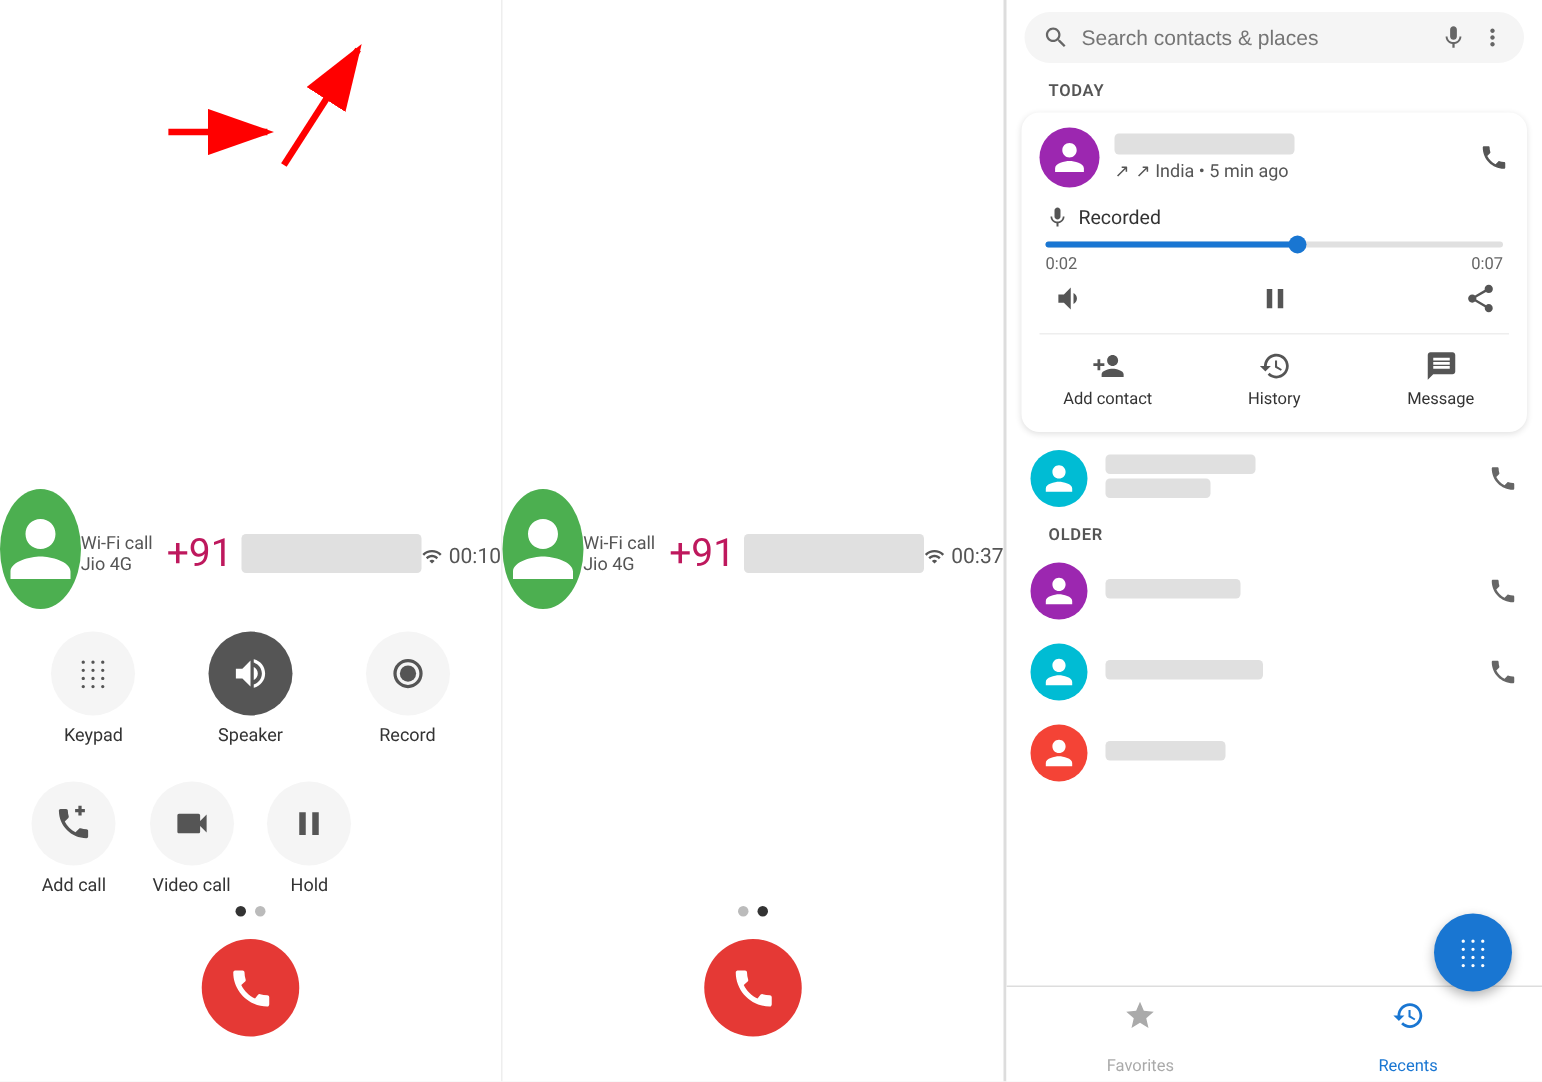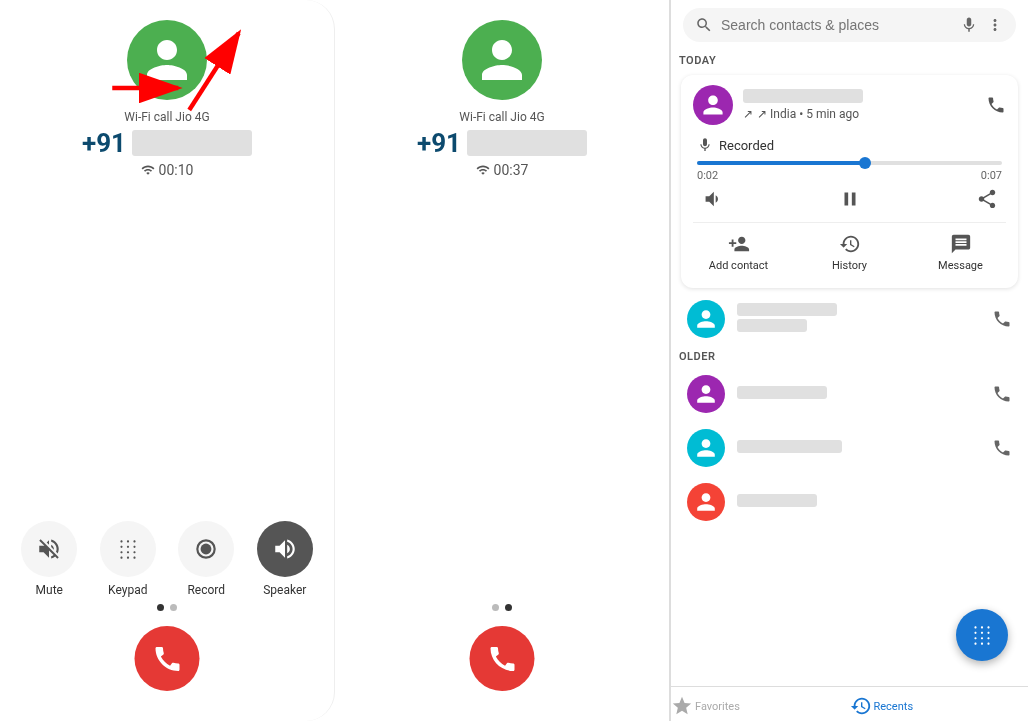--- a/index.html
+++ b/index.html
@@ -19,25 +19,24 @@
       background: #fff;
       display: flex;
       flex-direction: row;
       position: relative;
       border-right: 1px solid #ddd;
     }
 
     .call-screen {
       flex: 1;
       display: flex;
-      flex-direction: column;
+      flex-direction: row;
       align-items: center;
       padding-top: 20px;
       position: relative;
-      border-radius: 29px;
     }
 
     .call-screen:first-child {
       border-right: 1px solid #eee;
     }
 
     .avatar-circle {
       width: 80px;
       height: 80px;
       border-radius: 50%;
@@ -55,22 +54,22 @@
     }
 
     .call-label {
       font-size: 12px;
       color: #555;
       margin-bottom: 4px;
     }
 
     .call-number {
       font-size: 26px;
-      font-weight: 700;
-      color: #0c4a6e;
+      font-weight: 400;
+      color: #be185d;
       margin-bottom: 4px;
       display: flex;
       align-items: center;
       gap: 6px;
     }
 
     .number-blur {
       background: #e0e0e0;
       border-radius: 3px;
       height: 26px;
@@ -223,21 +222,21 @@
       display: flex;
       gap: 8px;
       align-items: center;
     }
 
     
     .section-label {
       font-size: 11px;
       font-weight: 600;
       color: #555;
-      padding: 4px 8px 4px;
+      padding: 4px 28px 4px;
       letter-spacing: 0.5px;
     }
 
     
     .recent-card {
       background: #fff;
       margin: 4px 10px;
       border-radius: 12px;
       box-shadow: 0 1px 4px rgba(0,0,0,0.12);
       padding: 10px 12px;
@@ -442,24 +441,25 @@
     .bottom-nav {
       display: flex;
       border-top: 1px solid #ddd;
       padding: 8px 0 4px;
       background: #fff;
     }
 
     .nav-item {
       flex: 1;
       display: flex;
-      flex-direction: row;
-      align-items: center;
-      gap: 2px;
+      flex-direction: column;
+      align-items: center;
+      gap: 16px;
       cursor: pointer;
+      justify-content: flex-end;
     }
 
     .nav-item svg {
       width: 22px;
       height: 22px;
       fill: #aaa;
     }
 
     .nav-item.active svg {
       fill: #1976d2;
@@ -528,52 +528,73 @@
           <path d="M1 9l2 2c4.97-4.97 13.03-4.97 18 0l2-2C16.93 2.93 7.08 2.93 1 9zm8 8l3 3 3-3c-1.65-1.66-4.34-1.66-6 0zm-4-4l2 2c2.76-2.76 7.24-2.76 10 0l2-2C15.14 9.14 8.87 9.14 5 13z"></path>
         </svg>
       <span>00:10</span>
     </div>
 
     <div class="controls-area">
       <div class="controls-row">
         <div class="control-btn">
           <div class="control-icon">
             <svg viewBox="0 0 24 24">
-                <path d="M16.5 12c0-1.77-1.02-3.29-2.5-4.03v2.21l2.45 2.45c.03-.2.05-.41.05-.63zm2.5 0c0 .94-.2 1.82-.54 2.64l1.51 1.51C20.63 14.91 21 13.5 21 12c0-4.28-2.99-7.86-7-8.77v2.06c2.89.86 5 3.54 5 6.71zM4.27 3L3 4.27 7.73 9H3v6h4l5 5v-6.73l4.25 4.25c-.67.52-1.42.93-2.25 1.18v2.06c1.38-.31 2.63-.95 3.69-1.81L19.73 21 21 19.73l-9-9L4.27 3zM12 4L9.91 6.09 12 8.18V4z"></path>
-              </svg>
-          </div>
-          <span class="control-label">Mute</span>
-        </div>
-        <div class="control-btn">
-          <div class="control-icon">
-            <svg viewBox="0 0 24 24">
                 <path d="M12 19c-.55 0-1 .45-1 1s.45 1 1 1 1-.45 1-1-.45-1-1-1zm-6 0c-.55 0-1 .45-1 1s.45 1 1 1 1-.45 1-1-.45-1-1-1zm12 0c-.55 0-1 .45-1 1s.45 1 1 1 1-.45 1-1-.45-1-1-1zM6 14c-.55 0-1 .45-1 1s.45 1 1 1 1-.45 1-1-.45-1-1-1zm6 0c-.55 0-1 .45-1 1s.45 1 1 1 1-.45 1-1-.45-1-1-1zm6 0c-.55 0-1 .45-1 1s.45 1 1 1 1-.45 1-1-.45-1-1-1zM6 9c-.55 0-1 .45-1 1s.45 1 1 1 1-.45 1-1-.45-1-1-1zm6 0c-.55 0-1 .45-1 1s.45 1 1 1 1-.45 1-1-.45-1-1-1zm6 0c-.55 0-1 .45-1 1s.45 1 1 1 1-.45 1-1-.45-1-1-1zM6 4c-.55 0-1 .45-1 1s.45 1 1 1 1-.45 1-1-.45-1-1-1zm6 0c-.55 0-1 .45-1 1s.45 1 1 1 1-.45 1-1-.45-1-1-1zm6 0c-.55 0-1 .45-1 1s.45 1 1 1 1-.45 1-1-.45-1-1-1z"></path>
               </svg>
           </div>
           <span class="control-label">Keypad</span>
+        </div>
+        <div class="control-btn">
+          <div class="control-icon dark">
+            <svg viewBox="0 0 24 24" style="fill:white">
+                <path d="M3 9v6h4l5 5V4L7 9H3zm13.5 3c0-1.77-1.02-3.29-2.5-4.03v8.05c1.48-.73 2.5-2.25 2.5-4.02zM14 3.23v2.06c2.89.86 5 3.54 5 6.71s-2.11 5.85-5 6.71v2.06c4.01-.91 7-4.49 7-8.77s-2.99-7.86-7-8.77z"></path>
+              </svg>
+          </div>
+          <span class="control-label">Speaker</span>
         </div>
         <div class="control-btn">
           <div class="control-icon">
             <svg viewBox="0 0 24 24">
                 <circle cx="12" cy="12" r="8" fill="none" stroke="#555" stroke-width="2"></circle>
                 <circle cx="12" cy="12" r="5" fill="#555"></circle>
               </svg>
           </div>
           <span class="control-label">Record</span>
         </div>
+      </div>
+
+      <div class="controls-row">
         <div class="control-btn">
-          <div class="control-icon dark">
-            <svg viewBox="0 0 24 24" style="fill:white">
-                <path d="M3 9v6h4l5 5V4L7 9H3zm13.5 3c0-1.77-1.02-3.29-2.5-4.03v8.05c1.48-.73 2.5-2.25 2.5-4.02zM14 3.23v2.06c2.89.86 5 3.54 5 6.71s-2.11 5.85-5 6.71v2.06c4.01-.91 7-4.49 7-8.77s-2.99-7.86-7-8.77z"></path>
+          <div class="control-icon">
+            <svg viewBox="0 0 24 24">
+                <path d="M6.62 10.79c1.44 2.83 3.76 5.14 6.59 6.59l2.2-2.2c.27-.27.67-.36 1.02-.24 1.12.37 2.33.57 3.57.57.55 0 1 .45 1 1V20c0 .55-.45 1-1 1-9.39 0-17-7.61-17-17 0-.55.45-1 1-1h3.5c.55 0 1 .45 1 1 0 1.25.2 2.45.57 3.57.11.35.03.74-.25 1.02l-2.2 2.2zM19 3h-2V1h-2v2h-2v2h2v2h2V5h2V3z"></path>
               </svg>
           </div>
-          <span class="control-label">Speaker</span>
+          <span class="control-label">Add call</span>
         </div>
-      </div>
-
+        <div class="control-btn">
+          <div class="control-icon">
+            <svg viewBox="0 0 24 24">
+                <path d="M17 10.5V7c0-.55-.45-1-1-1H4c-.55 0-1 .45-1 1v10c0 .55.45 1 1 1h12c.55 0 1-.45 1-1v-3.5l4 4v-11l-4 4z"></path>
+              </svg>
+          </div>
+          <span class="control-label">Video call</span>
+        </div>
+        <div class="control-btn">
+          <div class="control-icon">
+            <svg viewBox="0 0 24 24">
+                <path d="M6 19h4V5H6v14zm8-14v14h4V5h-4z"></path>
+              </svg>
+          </div>
+          <span class="control-label">Hold</span>
+        </div>
+        <div class="control-btn" style="visibility:hidden">
+          <div class="control-icon"></div>
+        </div>
+      </div>
     </div>
 
     <div class="dots-indicator">
       <div class="dot active"></div>
       <div class="dot"></div>
     </div>
 
     <div class="end-call-btn">
       <svg viewBox="0 0 24 24">
           <path d="M20.01 15.38c-1.23 0-2.42-.2-3.53-.56-.35-.12-.74-.03-1.01.24l-1.57 1.97c-2.83-1.35-5.48-3.9-6.89-6.83l1.95-1.66c.27-.28.35-.67.24-1.02-.37-1.12-.56-2.3-.56-3.53 0-.54-.45-.99-.99-.99H4.19C3.65 3 3 3.24 3 3.99 3 13.28 10.73 21 20.01 21c.71 0 .99-.63.99-1.18v-3.45c0-.54-.45-.99-.99-.99z"></path>

